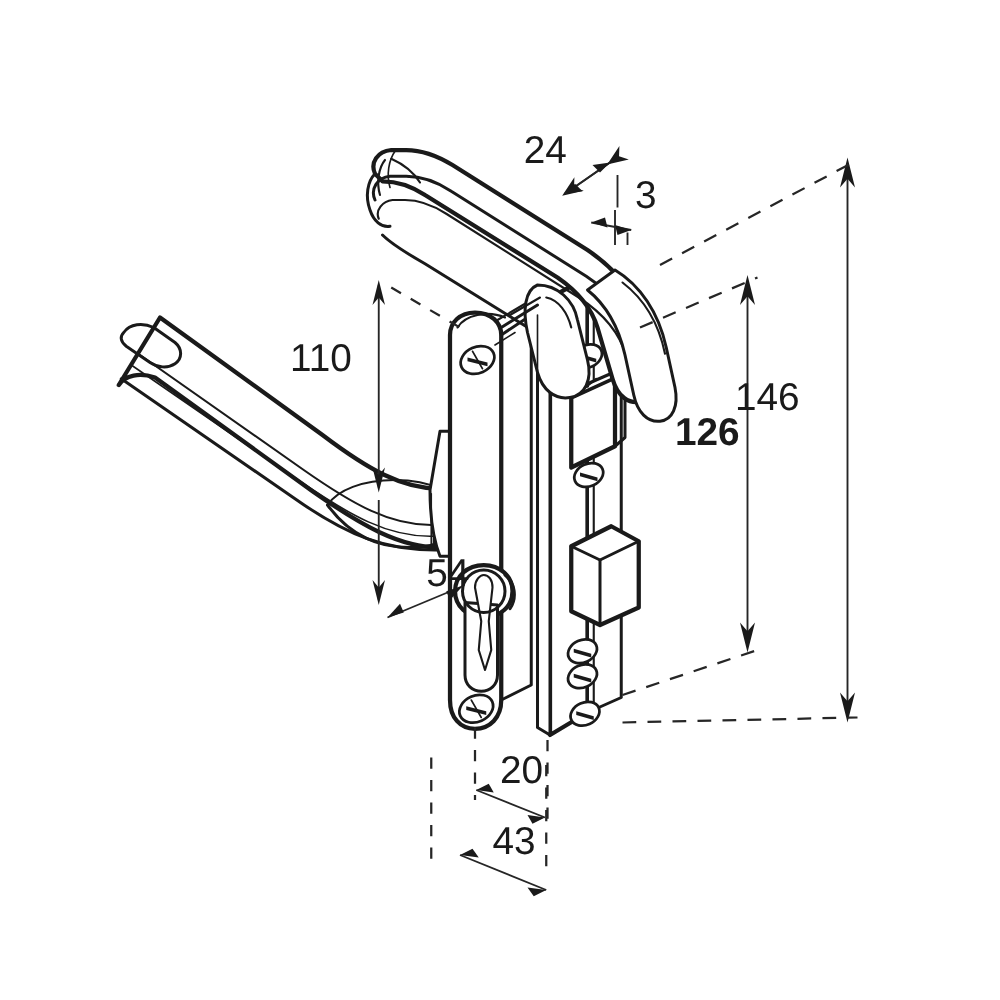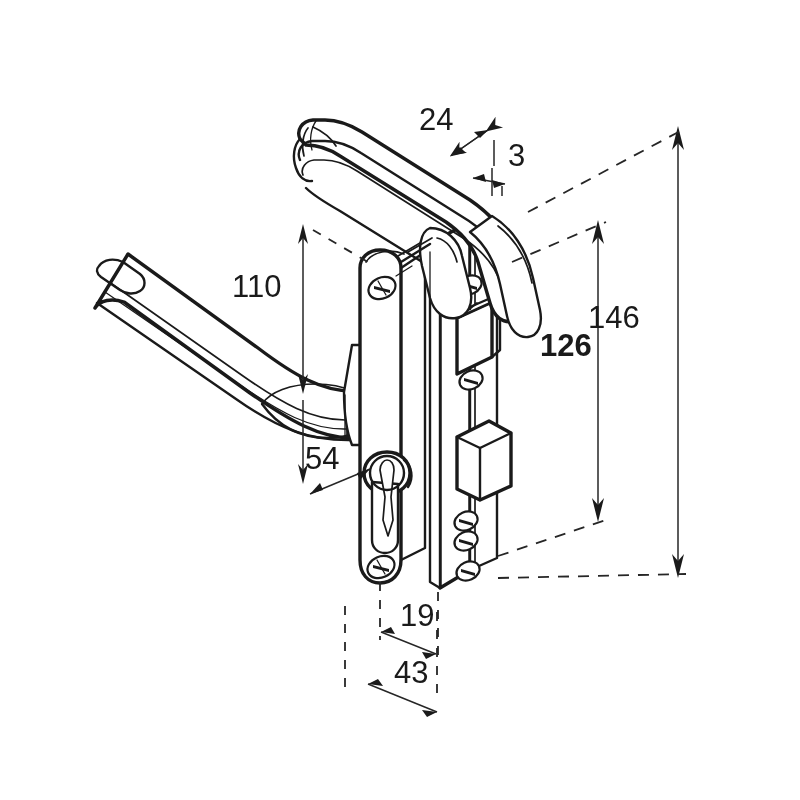--- a/index.html
+++ b/index.html
@@ -408,23 +408,23 @@
     </g>
 
   </svg>
 
   <div class="dim-text" style="left:419px; top:104px;">24</div>
 
   <div class="dim-text" style="left:508px; top:140px;">3</div>
 
   <div class="dim-text" style="left:232px; top:271px;text-align:right;">110</div>
 
-  <div class="dim-text" style="left:305px; top:443px;">54</div>
+  <div class="dim-text" style="left:305px; top:443px;padding-left:36px;">54</div>
 
   <div class="dim-text" style="left:540px; top:330px;font-weight:bold;">126</div>
 
   <div class="dim-text" style="left:588px; top:302px;">146</div>
 
-  <div class="dim-text" style="left:400px; top:600px;">19</div>
+  <div class="dim-text" style="left:400px; top:600px;">20</div>
 
   <div class="dim-text" style="left:394px; top:657px;">43</div>
 
 </div>
 
 </body></html>

